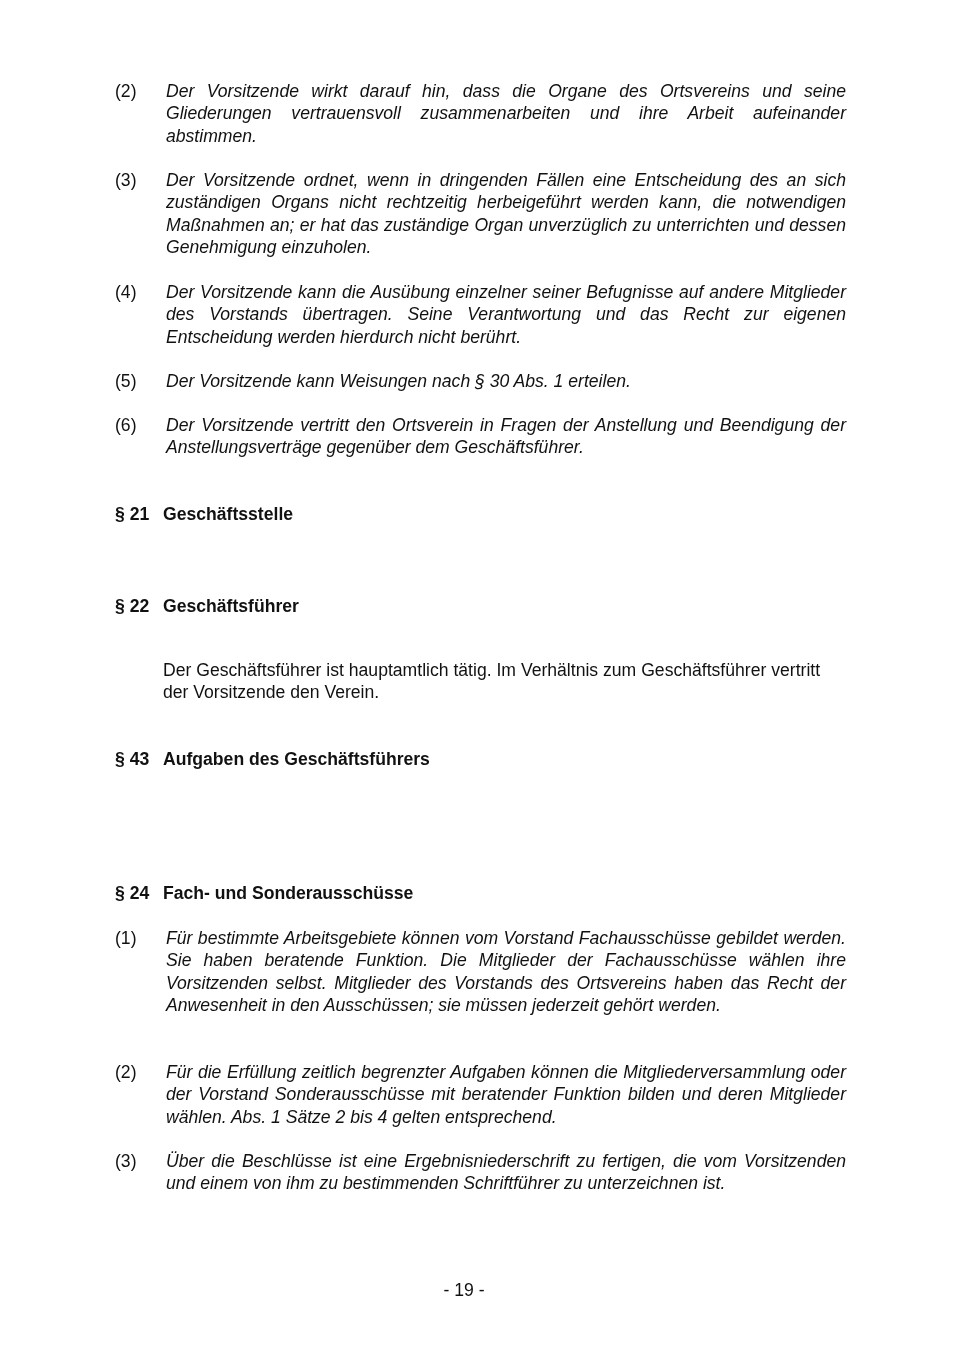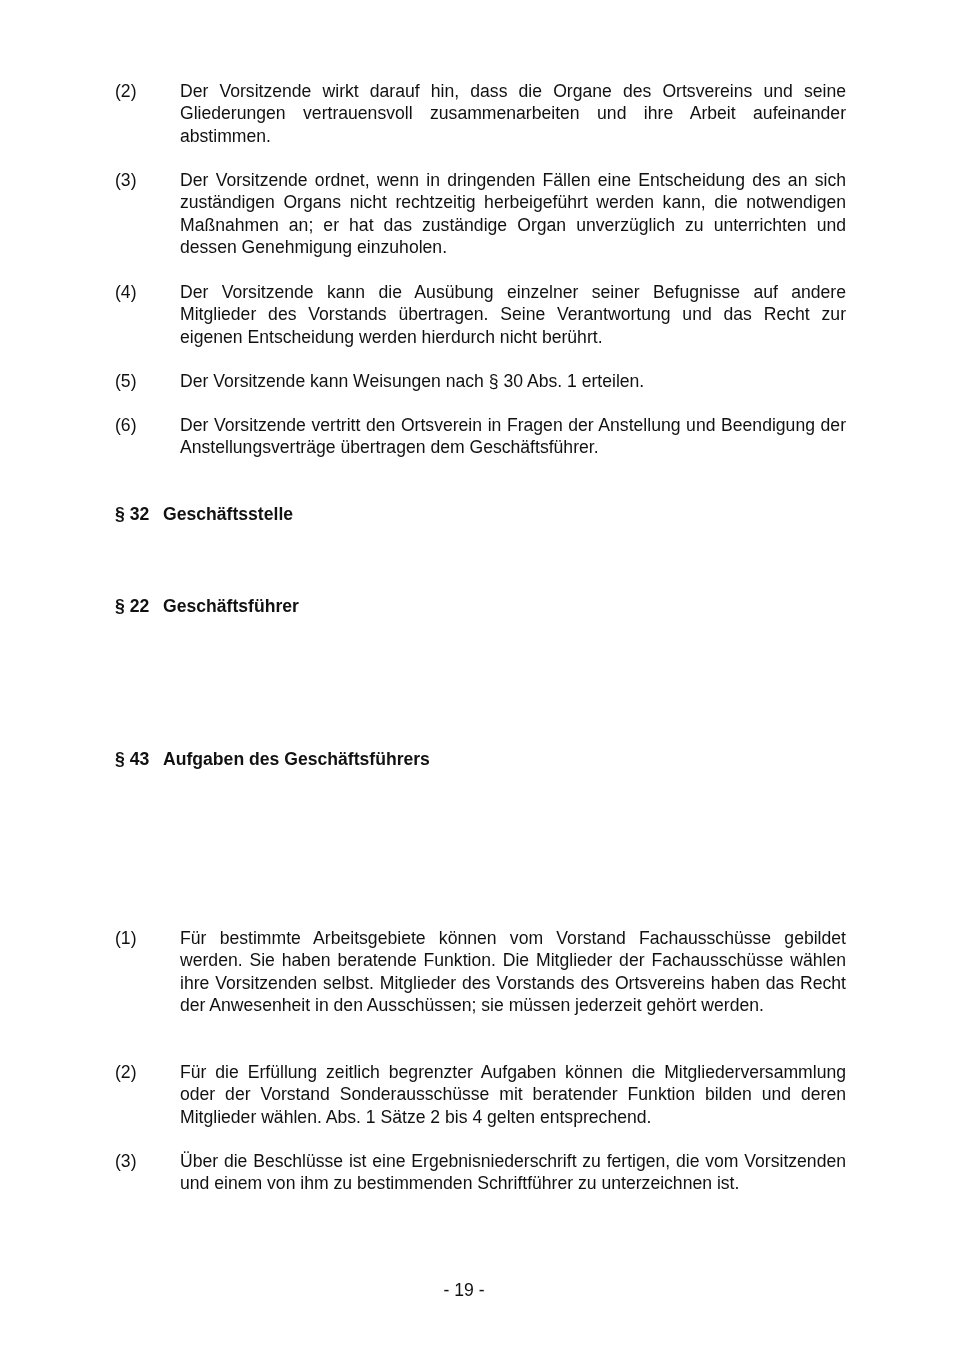--- a/index.html
+++ b/index.html
@@ -29,24 +29,25 @@
       left: 115px;
       width: 731px;
     }
     .para .num {
       position: absolute;
       left: 0;
       top: 0;
       width: 45px;
     }
     .para .text {
-      margin-left: 65px;
+      margin-left: 51px;
       text-align: justify;
       text-align-last: left;
       hyphens: manual;
+      font-style: italic;
     }
     .heading {
       position: absolute;
       left: 115px;
       font-weight: bold;
       white-space: nowrap;
     }
     .heading .sec {
       display: inline-block;
       width: 48px;
@@ -84,35 +85,39 @@
     <div class="text">Der Vorsitzende kann die Ausübung einzelner seiner Befugnisse auf andere Mitglieder des Vorstands übertragen. Seine Verantwortung und das Recht zur eigenen Entscheidung werden hierdurch nicht berührt.</div>
   </div>
 
   <div class="para" style="top:370px;">
     <span class="num">(5)</span>
     <div class="text">Der Vorsitzende kann Weisungen nach § 30 Abs. 1 erteilen.</div>
   </div>
 
   <div class="para" style="top:414px;">
     <span class="num">(6)</span>
-    <div class="text">Der Vorsitzende vertritt den Ortsverein in Fragen der Anstellung und Beendi­gung der Anstellungsverträge übertragen dem Geschäftsführer.</div>
+    <div class="text">Der Vorsitzende vertritt den Ortsverein in Fragen der Anstellung und Beendi­gung der Anstellungsverträge gegenüber dem Geschäftsführer.</div>
   </div>
 
   <div class="heading" style="top:503px;">
-    <span class="sec">§ 32</span><span>Geschäftsstelle</span>
+    <span class="sec">§ 21</span><span>Geschäftsstelle</span>
   </div>
 
   <div class="heading" style="top:587px;margin-top:8px;">
     <span class="sec">§ 22</span><span>Geschäftsführer</span>
   </div>
+  <div class="plain" style="top:659px; left:163px; width:672px; text-align:left;">Der Geschäftsführer ist hauptamtlich tätig. Im Verhältnis zum Geschäftsführer vertritt der Vorsitzende den Verein.</div>
 
   <div class="heading" style="top:748px;">
     <span class="sec">§ 43</span><span>Aufgaben des Geschäftsführers</span>
   </div>
 
+  <div class="heading" style="top:882px;">
+    <span class="sec">§ 24</span><span>Fach- und Sonderausschüsse</span>
+  </div>
 
   <div class="para" style="top:927px;">
     <span class="num">(1)</span>
     <div class="text">Für bestimmte Arbeitsgebiete können vom Vorstand  Fachausschüsse gebildet werden. Sie haben beratende Funktion. Die Mitglieder der Fachausschüsse wählen ihre Vorsitzenden selbst. Mitglieder des Vorstands des Ortsvereins ha­ben das Recht der Anwesenheit in den Ausschüssen; sie müssen jederzeit ge­hört werden.</div>
   </div>
 
   <div class="para" style="top:1061px;">
     <span class="num">(2)</span>
     <div class="text">Für die Erfüllung zeitlich begrenzter Aufgaben können die Mitgliederversamm­lung oder der Vorstand Sonderausschüsse mit beratender Funktion bilden und deren Mitglieder wählen. Abs. 1 Sätze 2 bis 4 gelten entsprechend.</div>
   </div>

